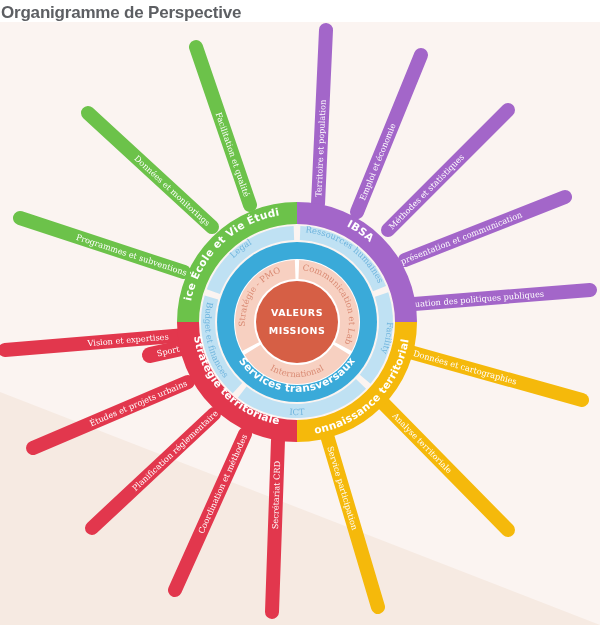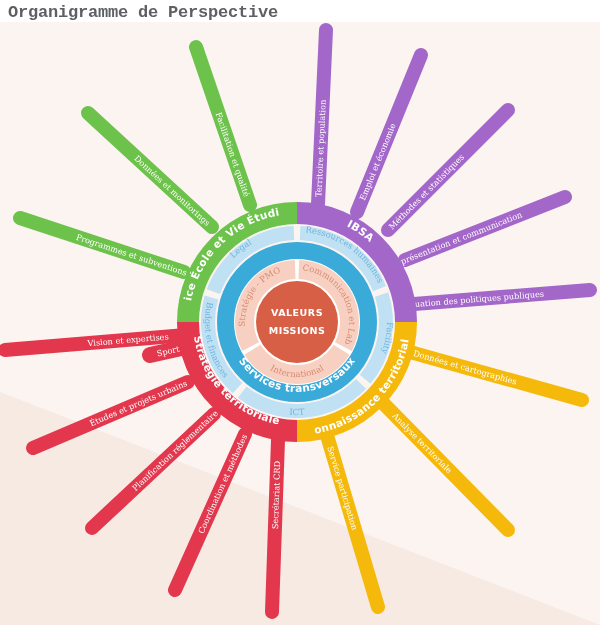--- a/index.html
+++ b/index.html
@@ -1,17 +1,17 @@
 <!DOCTYPE html>
 <html><head>
 <meta charset="utf-8">
 <style>
   html, body { margin: 0; padding: 0; }
   body { width: 600px; height: 625px; background: #ffffff; overflow: hidden; position: relative; font-family: "DejaVu Sans", sans-serif; }
-  .title { position: absolute; left: 8px; top: 3px; font-family: Liberation Mono, monospace; font-weight: bold; font-size: 17px; color: #5d5f63; letter-spacing: -0.2px; }
+  .title { position: absolute; left: 1px; top: 3px; font-family: Liberation Sans, sans-serif; font-weight: bold; font-size: 17px; color: #5d5f63; letter-spacing: -0.2px; }
   .panel { position: absolute; left: 0; top: 22px; width: 600px; height: 603px; background: #fbf4f1; overflow: hidden; }
   svg { position: absolute; left: 0; top: 0; }
   .ray-label { font-family: "DejaVu Serif", serif; font-size: 8.2px; fill: #ffffff; }
   .sector-label { font-family: "DejaVu Sans", sans-serif; font-weight: bold; font-size: 10.5px; fill: #ffffff; letter-spacing: 0.3px; }
   .ring-label { font-family: "DejaVu Serif", serif; font-size: 8.5px; }
   .center-label { font-family: "DejaVu Sans", sans-serif; font-weight: bold; font-size: 9.5px; fill: #ffffff; letter-spacing: 0.5px; }
 </style>
 </head>
 <body>
 

